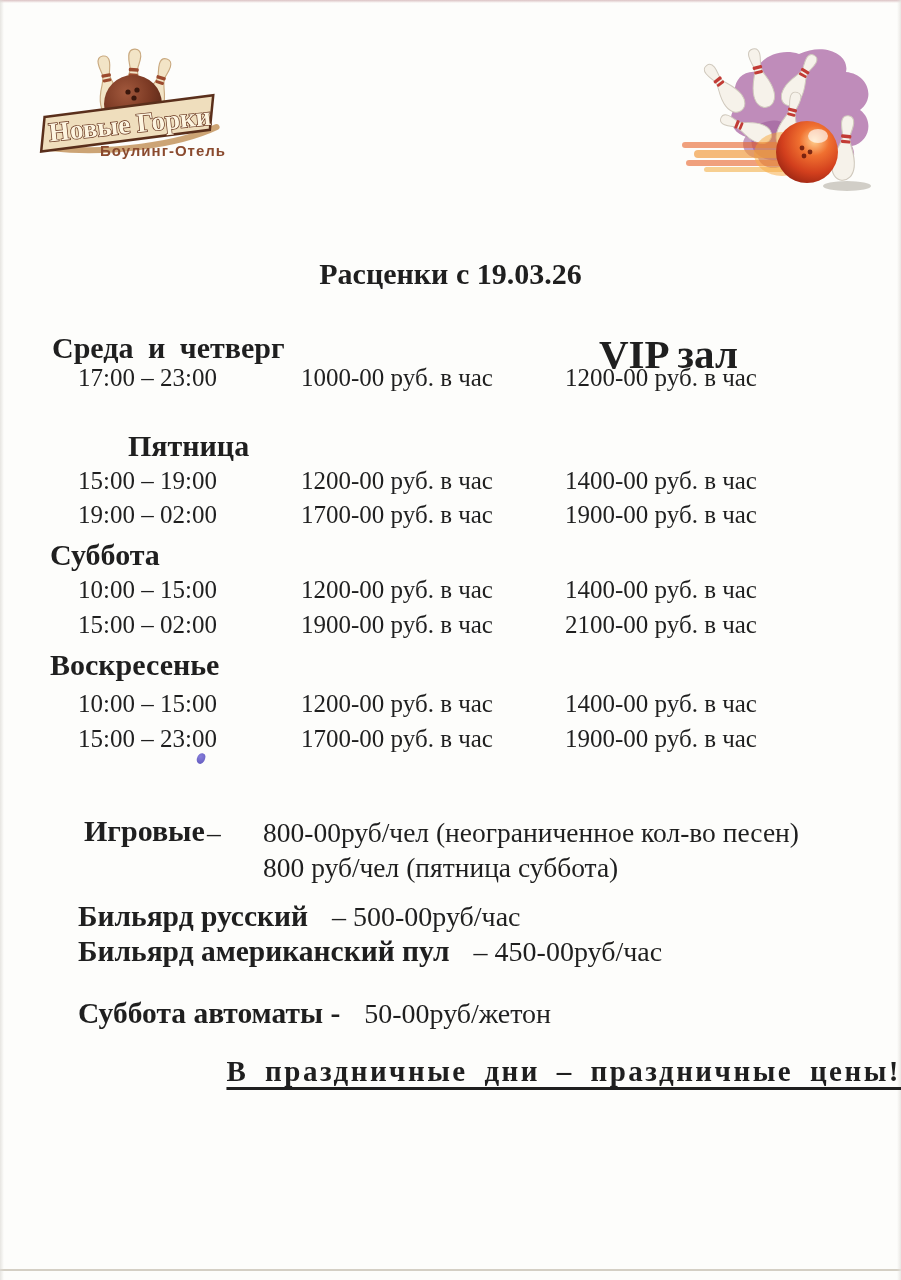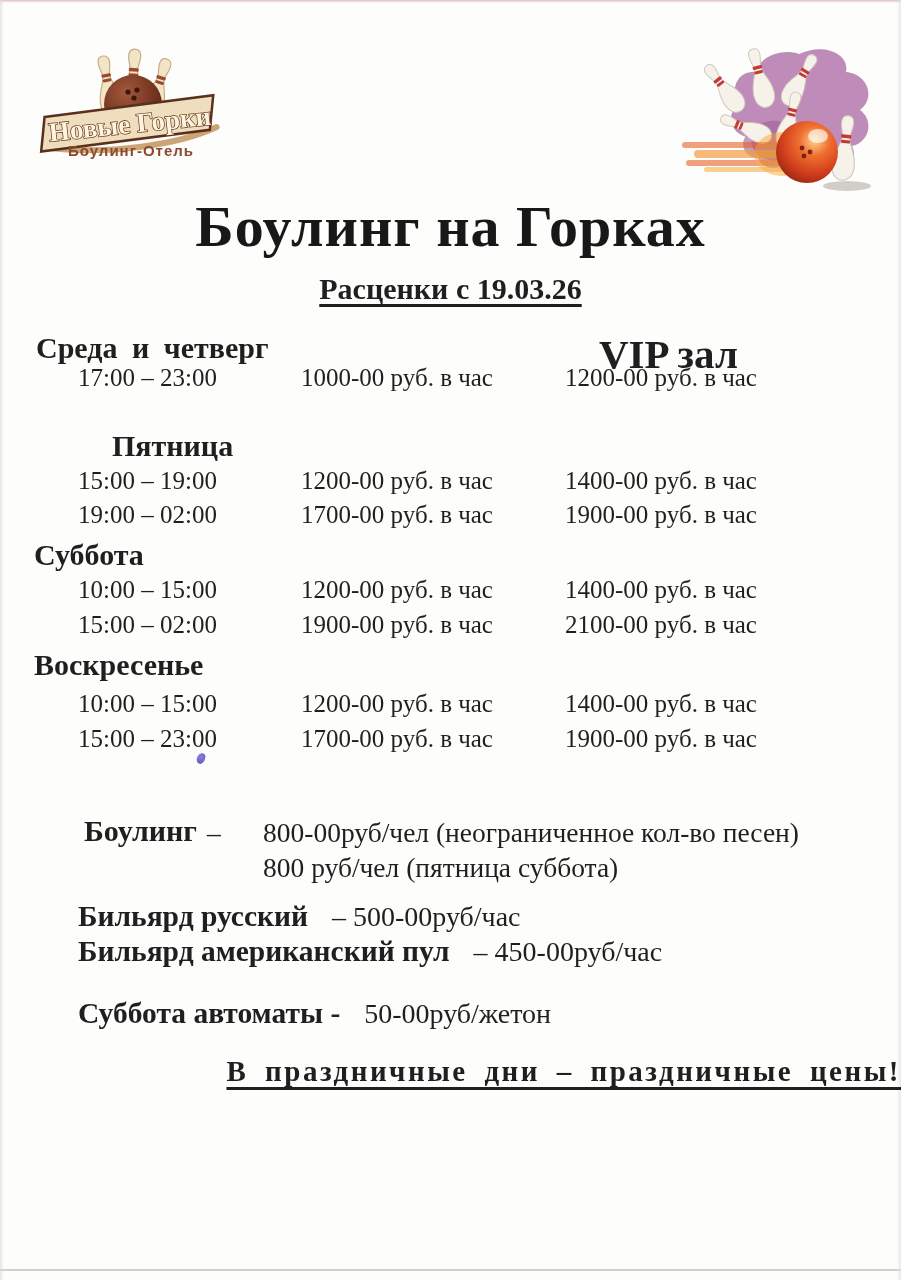--- a/index.html
+++ b/index.html
@@ -21,35 +21,35 @@
     background:linear-gradient(90deg,#dddbd6,rgba(255,255,255,0));opacity:.7;}
   .scan-edge-right{position:absolute;top:0;right:0;width:4px;height:100%;
     background:linear-gradient(270deg,#e4e2de,rgba(255,255,255,0));opacity:.8;}
   .ink-dot{position:absolute;left:197px;top:753px;width:8px;height:11px;
     background:radial-gradient(circle at 40% 35%, #7a70d6, #4c44b4);
     border-radius:60% 40% 55% 45%;transform:rotate(14deg);opacity:.9;}
 
   
   .logo{position:absolute;left:36px;top:48px;width:190px;height:122px;}
   .logo-caption-html{position:absolute;left:36px;top:142px;width:190px;
-    text-align:center;font-family:"Liberation Sans", sans-serif;
+    text-align:right;font-family:"Liberation Sans", sans-serif;
     font-weight:bold;font-size:15px;letter-spacing:1px;color:#8a4a2e;}
 
   
   .hero{position:absolute;left:664px;top:36px;width:220px;height:162px;}
 
   
   .title{position:absolute;top:193px;left:0;width:100%;text-align:center;
     font-size:58px;font-weight:bold;letter-spacing:1px;color:#181818;}
-  .subtitle{position:absolute;top:272px;left:0;width:100%;text-align:center;
+  .subtitle{position:absolute;top:257px;left:0;width:100%;text-align:center;
     font-size:30px;font-weight:bold;
-    text-decoration:underline;text-decoration-thickness:2.5px;text-underline-offset:5px;}
-
-  
-  .day{position:absolute;font-size:30px;font-weight:bold;word-spacing:7px;white-space:nowrap;}
+    text-decoration-thickness:2.5px;text-underline-offset:5px;}
+
+  
+  .day{position:absolute;font-size:30px;font-weight:bold;word-spacing:7px;white-space:nowrap;margin-left:16px;}
   .vip-header{position:absolute;font-size:41px;font-weight:bold;left:599px;white-space:nowrap;}
   .row{position:absolute;left:0;top:0;width:100%;height:34px;font-size:25px;}
   .row .t{position:absolute;left:78px;white-space:nowrap;}
   .row .p{position:absolute;left:301px;white-space:nowrap;}
   .row .v{position:absolute;left:565px;white-space:nowrap;}
 
   
   .x-abs{position:absolute;white-space:nowrap;}
   .x-label{font-weight:bold;font-size:30px;}
   .x-val{font-size:27.5px;}
@@ -134,21 +134,20 @@
       <ellipse cx="118" cy="118" rx="28" ry="22" fill="#f7a02b" opacity="0.55"></ellipse>
     </g>
 
     <circle cx="143" cy="116" r="31" fill="url(#hero-ball)"></circle>
     <ellipse cx="154" cy="100" rx="10" ry="7" fill="#ffffff" opacity="0.65"></ellipse>
     <circle cx="138" cy="112" r="2.4" fill="#5e1208" opacity="0.8"></circle>
     <circle cx="146" cy="116" r="2.4" fill="#5e1208" opacity="0.8"></circle>
     <circle cx="140" cy="120" r="2.4" fill="#5e1208" opacity="0.8"></circle>
   </svg>
 
-  <div class="title">Боулинг на Горках</div>
   <div class="subtitle">Расценки с 19.03.26</div>
 
   <div class="day" style="top:331px;left:36px">Среда и четверг</div>
   <div class="vip-header" style="top:330px">VIP зал</div>
 
   <div class="row" style="top:364px">
     <span class="t">17:00 – 23:00</span>
     <span class="p">1000-00 руб. в час</span>
     <span class="v">1200-00 руб. в час</span>
   </div>
@@ -184,21 +183,21 @@
     <span class="v">1400-00 руб. в час</span>
   </div>
   <div class="row" style="top:725px">
     <span class="t">15:00 – 23:00</span>
     <span class="p">1700-00 руб. в час</span>
     <span class="v">1900-00 руб. в час</span>
   </div>
 
   <div class="ink-dot"></div>
 
-  <span class="x-abs x-label" style="top:814px;left:84px">Боулинг</span>
+  <span class="x-abs x-label" style="top:814px;left:84px">Игровые</span>
   <span class="x-abs x-val" style="top:817px;left:207px">–</span>
   <span class="x-abs x-val" style="top:817px;left:263px">800-00руб/чел (неограниченное кол-во песен)</span>
   <span class="x-abs x-val" style="top:852px;left:263px">800 руб/чел (пятница суббота)</span>
 
   <div class="pair" style="top:900px">
     <span class="lbl">Бильярд русский</span>
     <span class="val">– 500-00руб/час</span>
   </div>
   <div class="pair" style="top:935px">
     <span class="lbl">Бильярд американский пул</span>

